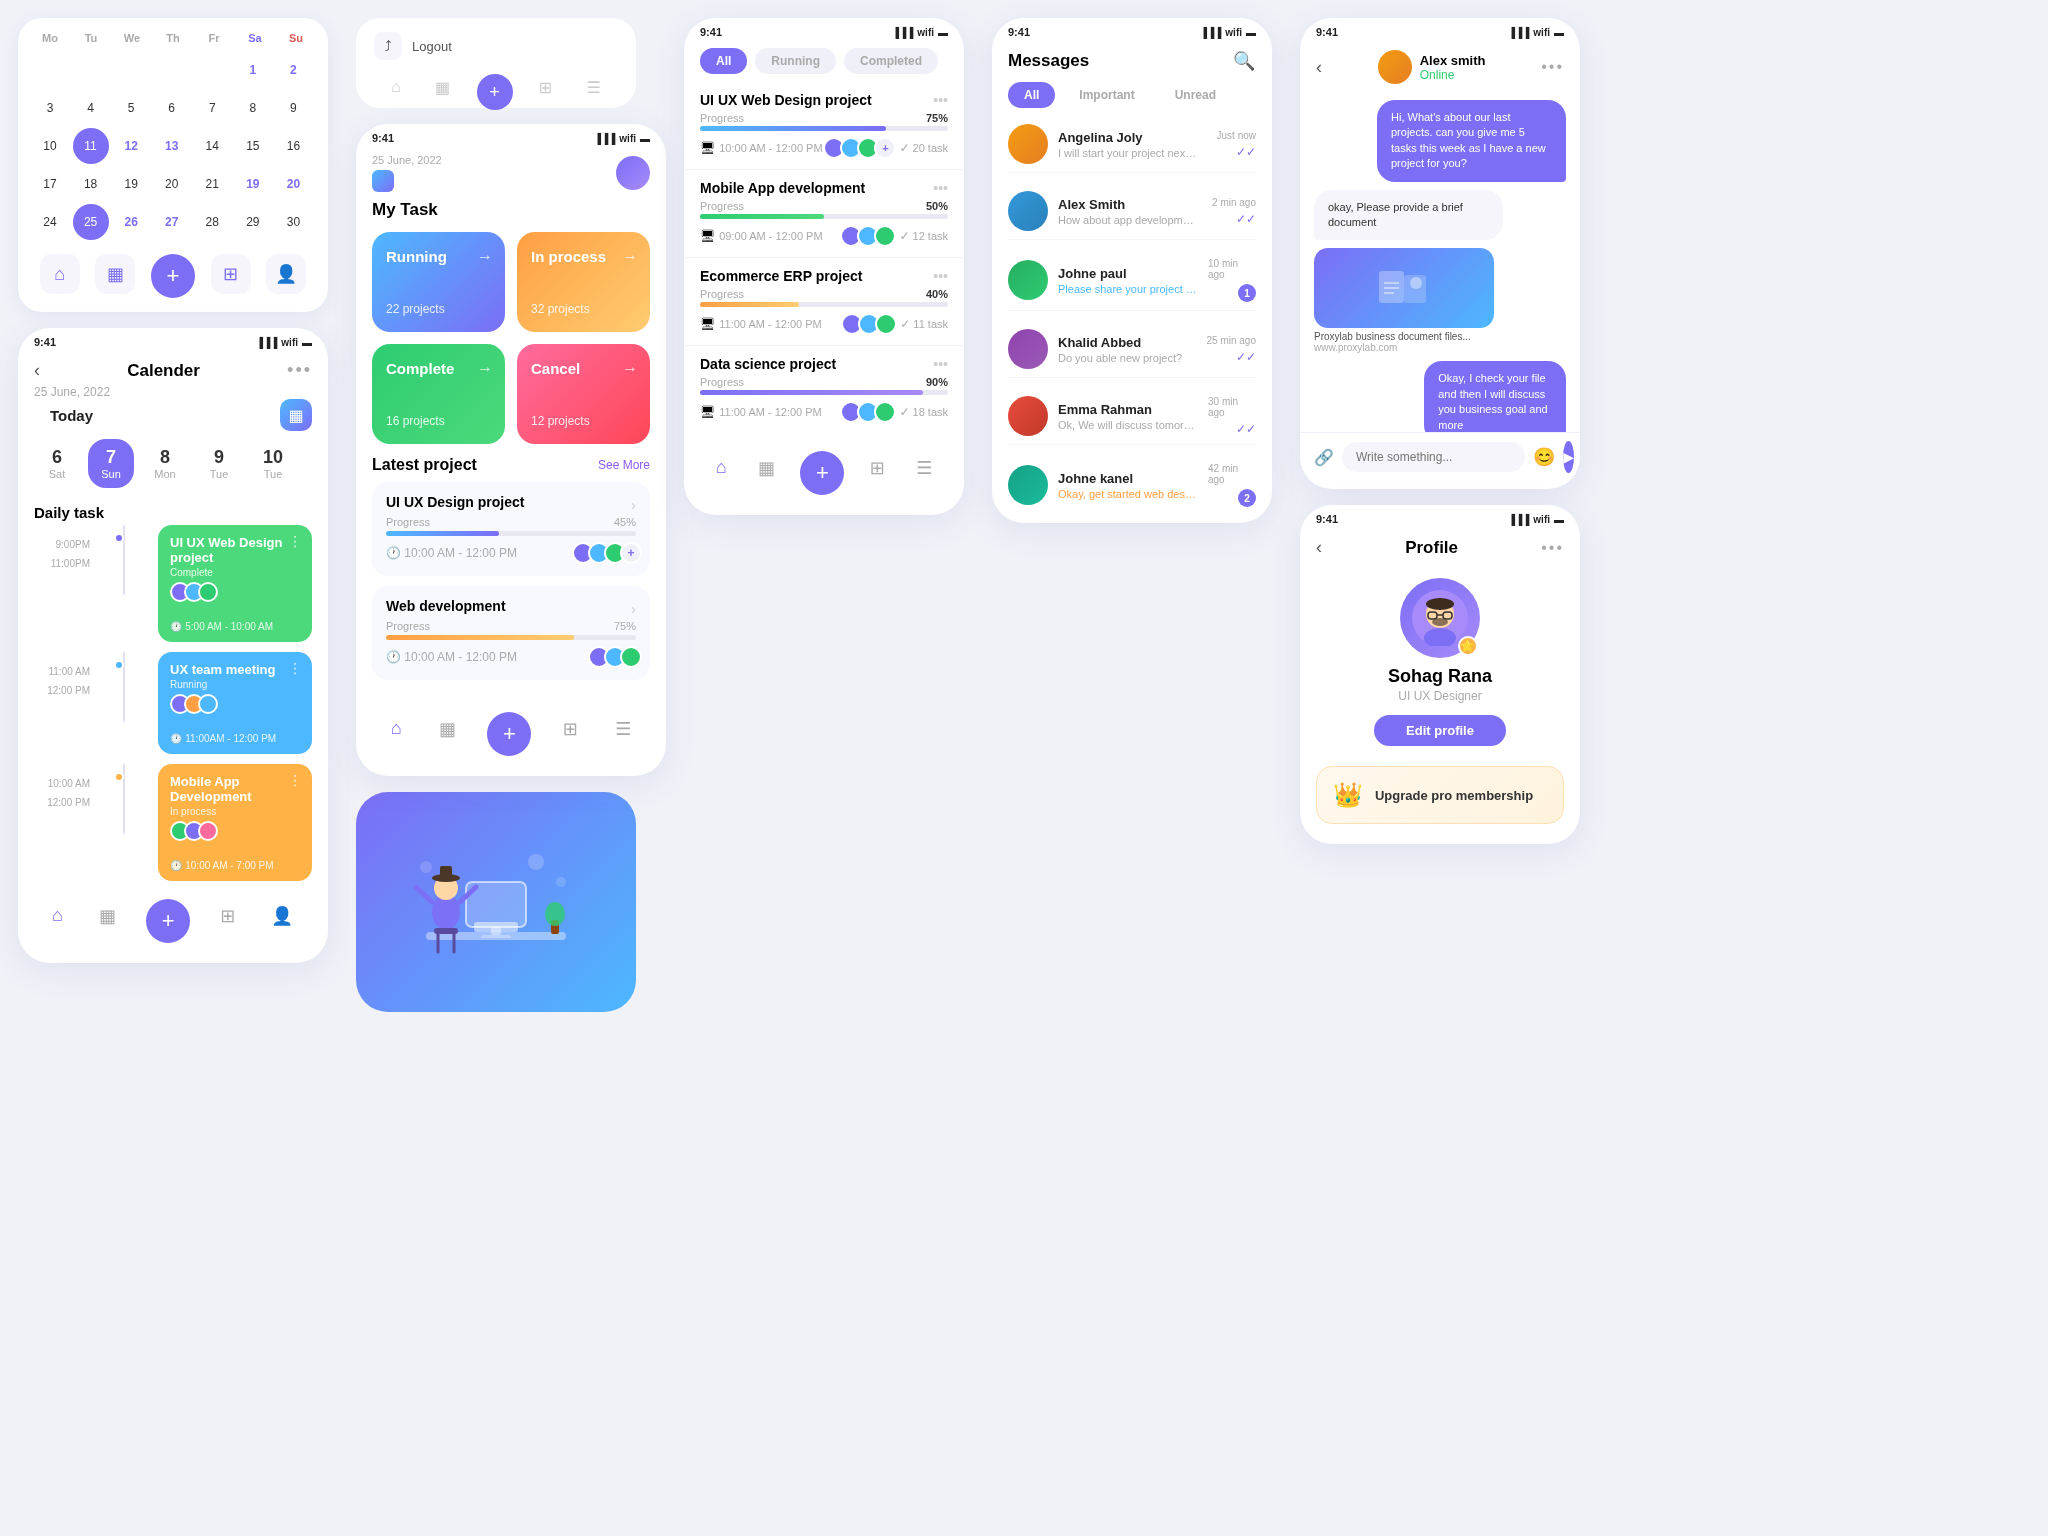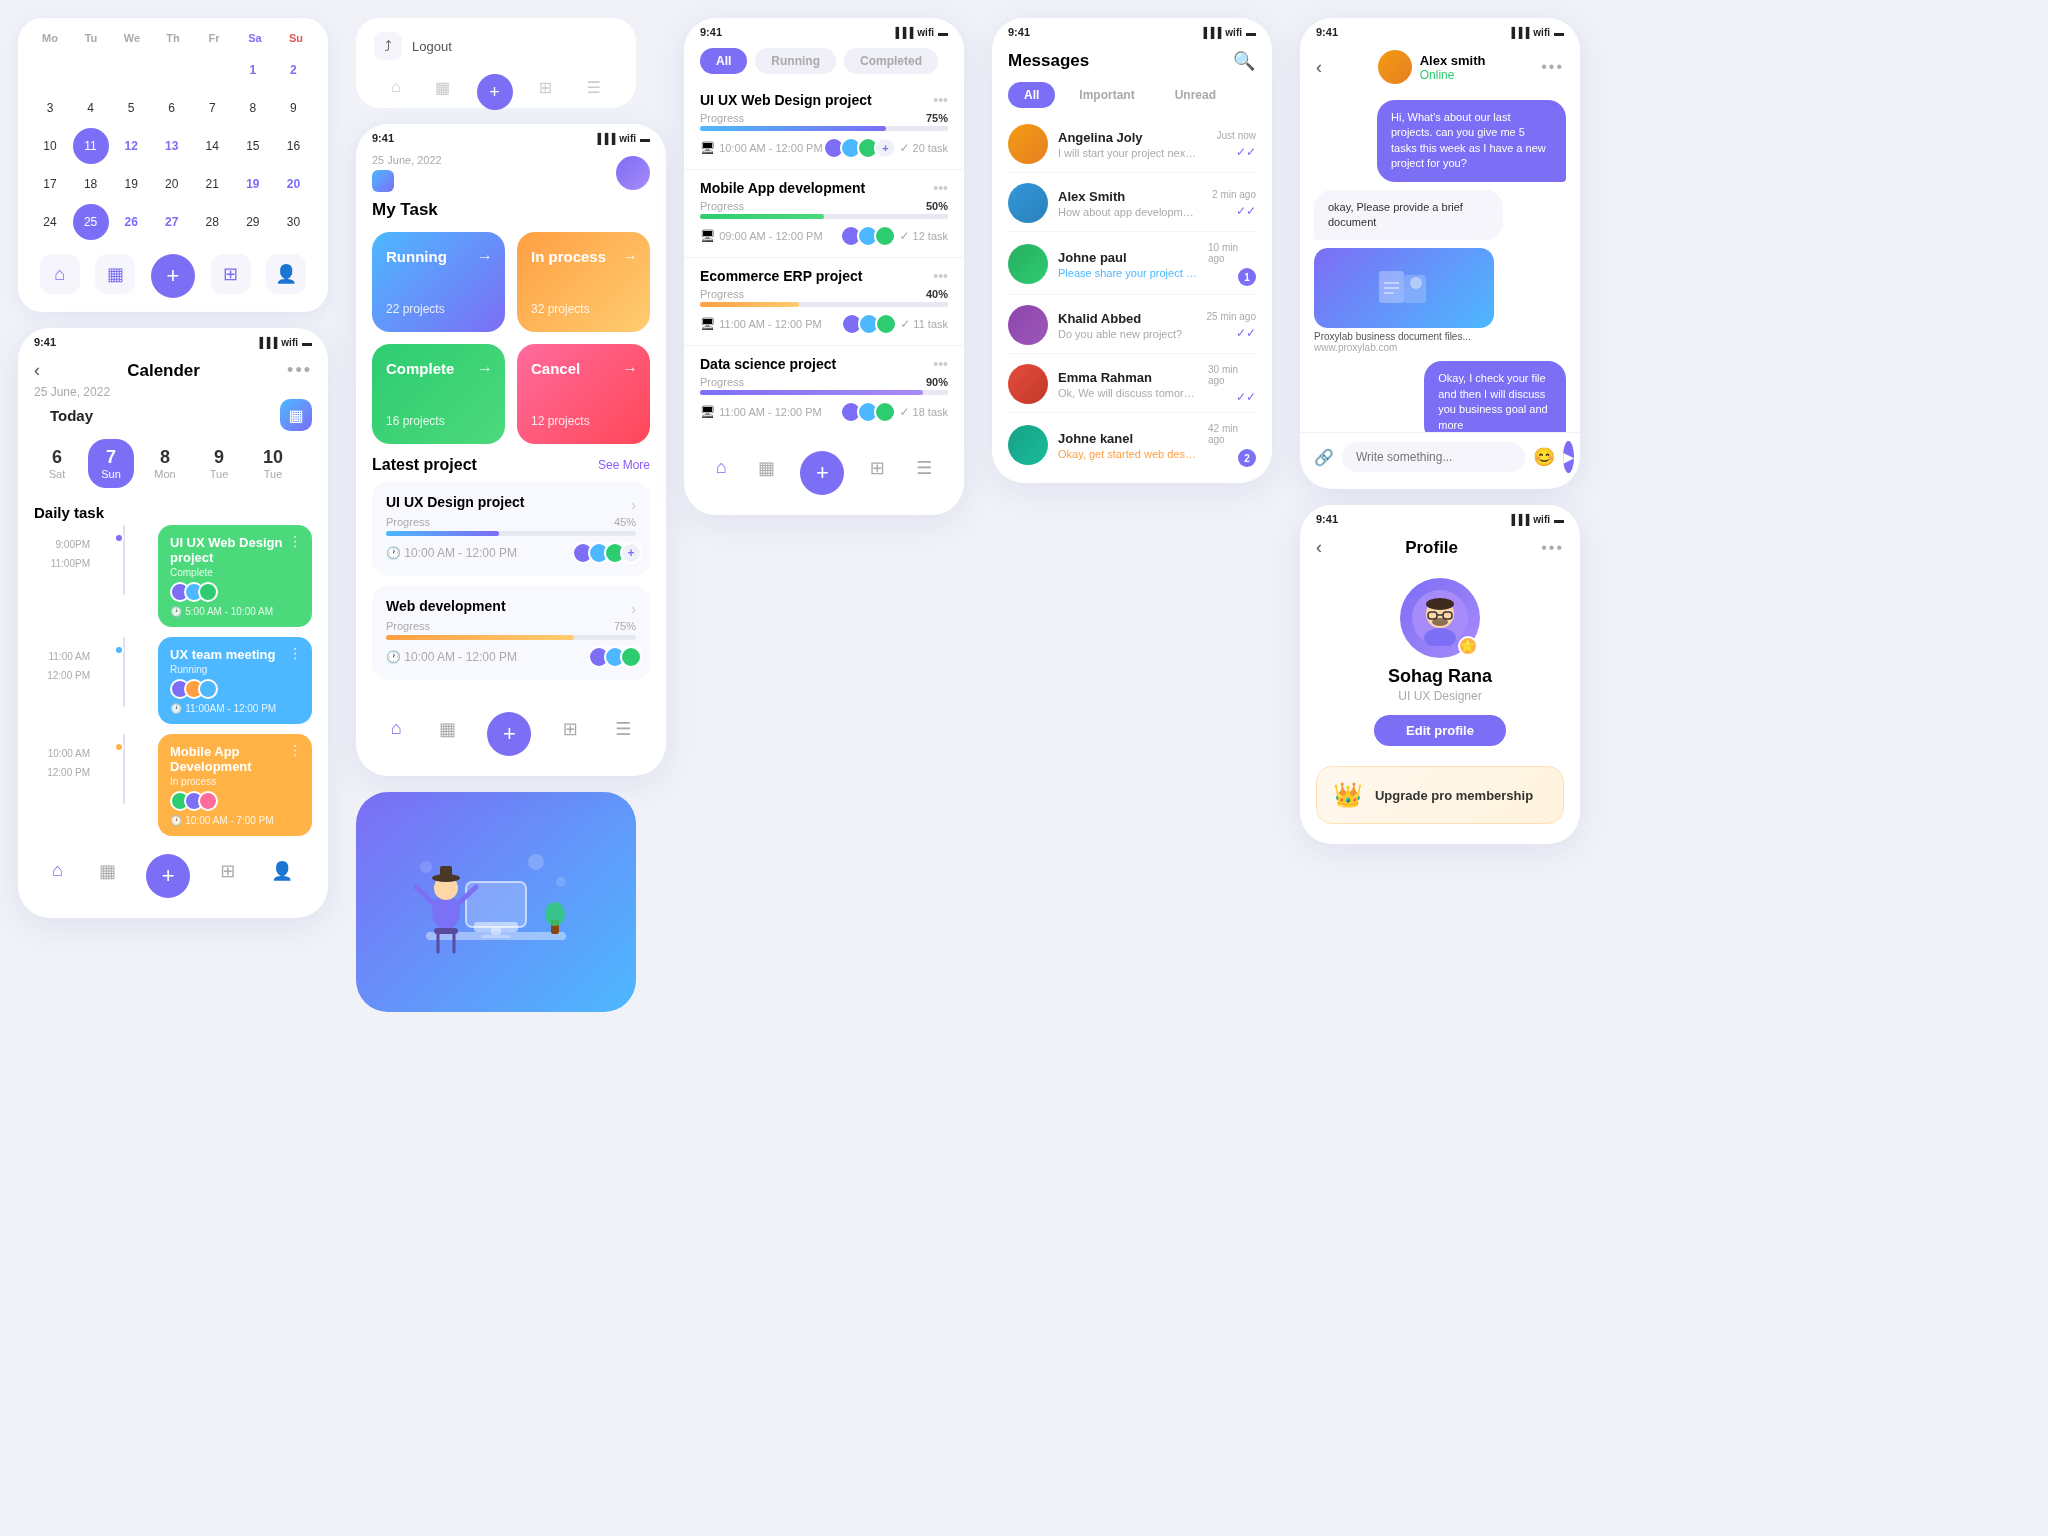--- a/index.html
+++ b/index.html
@@ -85,21 +85,21 @@
     .task-row { display: flex; gap: 28px; align-items: flex-start; }
     .task-time { font-size: 10px; color: #aaa; width: 50px; text-align: right; padding-top: 8px; flex-shrink: 0; }
     .task-card-inner { flex: 1; border-radius: 14px; padding: 10px 12px; cursor: pointer; }
     .task-card-inner.green { background: #4cd97b; }
     .task-card-inner.blue { background: #4db8ff; }
     .task-card-inner.orange { background: #ffb347; }
     .tc-title { font-size: 13px; font-weight: 700; color: #fff; }
     .tc-status { font-size: 10px; color: rgba(255,255,255,0.85); margin: 2px 0; }
     .tc-avatars { display: flex; gap: -4px; margin: 4px 0; }
     .tc-avatar { width: 20px; height: 20px; border-radius: 50%; background: #ccc; border: 2px solid #fff; margin-right: -6px; }
-    .tc-time { font-size: 10px; color: rgba(255,255,255,0.85); margin-top: 4px; }
+    .tc-time { font-size: 10px; color: rgba(255,255,255,0.85); margin-top: 19px; }
     .cal-bottom-nav { display: flex; justify-content: space-around; padding: 10px 16px; margin-top: 8px; }
     .bottom-nav-btn { font-size: 18px; color: #aaa; cursor: pointer; padding: 6px; }
     .bottom-nav-btn.active { color: #7c6ef5; }
     .add-fab { background: #7c6ef5; color: #fff; border-radius: 50%; width: 44px; height: 44px; display: flex; align-items: center; justify-content: center; font-size: 22px; cursor: pointer; }
 
     
     .my-task-phone { width: 310px; }
     .my-task-header { display: flex; justify-content: space-between; align-items: center; padding: 8px 16px; }
     .my-task-avatar { width: 34px; height: 34px; border-radius: 50%; background: linear-gradient(135deg, #7c6ef5, #a78bfa); }
     .task-grid { display: grid; grid-template-columns: 1fr 1fr; gap: 12px; padding: 8px 16px; }
@@ -172,21 +172,21 @@
 
     
     .messages-phone { width: 280px; }
     .msg-header { display: flex; justify-content: space-between; align-items: center; padding: 10px 16px 6px; }
     .msg-title { font-size: 17px; font-weight: 700; }
     .msg-search-icon { font-size: 18px; color: #555; cursor: pointer; }
     .msg-tabs { display: flex; gap: 8px; padding: 4px 16px 8px; }
     .msg-tab { padding: 6px 16px; border-radius: 20px; font-size: 12px; font-weight: 600; cursor: pointer; }
     .msg-tab.active { background: #7c6ef5; color: #fff; }
     .msg-tab.inactive { color: #aaa; }
-    .msg-list { padding: 0 16px; display: flex; flex-direction: column; gap: 2px; }
+    .msg-list { padding: 0 16px; display: flex; flex-direction: column; gap: 10px; }
     .msg-item { display: flex; gap: 10px; align-items: center; padding: 8px 0; border-bottom: 1px solid #f5f5fb; cursor: pointer; }
     .msg-avatar { width: 40px; height: 40px; border-radius: 50%; background: linear-gradient(135deg, #ccc, #aaa); flex-shrink: 0; }
     .msg-av-1 { background: linear-gradient(135deg, #f39c12, #e67e22); }
     .msg-av-2 { background: linear-gradient(135deg, #3498db, #2980b9); }
     .msg-av-3 { background: linear-gradient(135deg, #27ae60, #2ecc71); }
     .msg-av-4 { background: linear-gradient(135deg, #8e44ad, #9b59b6); }
     .msg-av-5 { background: linear-gradient(135deg, #e74c3c, #c0392b); }
     .msg-av-6 { background: linear-gradient(135deg, #16a085, #1abc9c); }
     .msg-body { flex: 1; }
     .msg-name { font-size: 13px; font-weight: 700; color: #222; }

